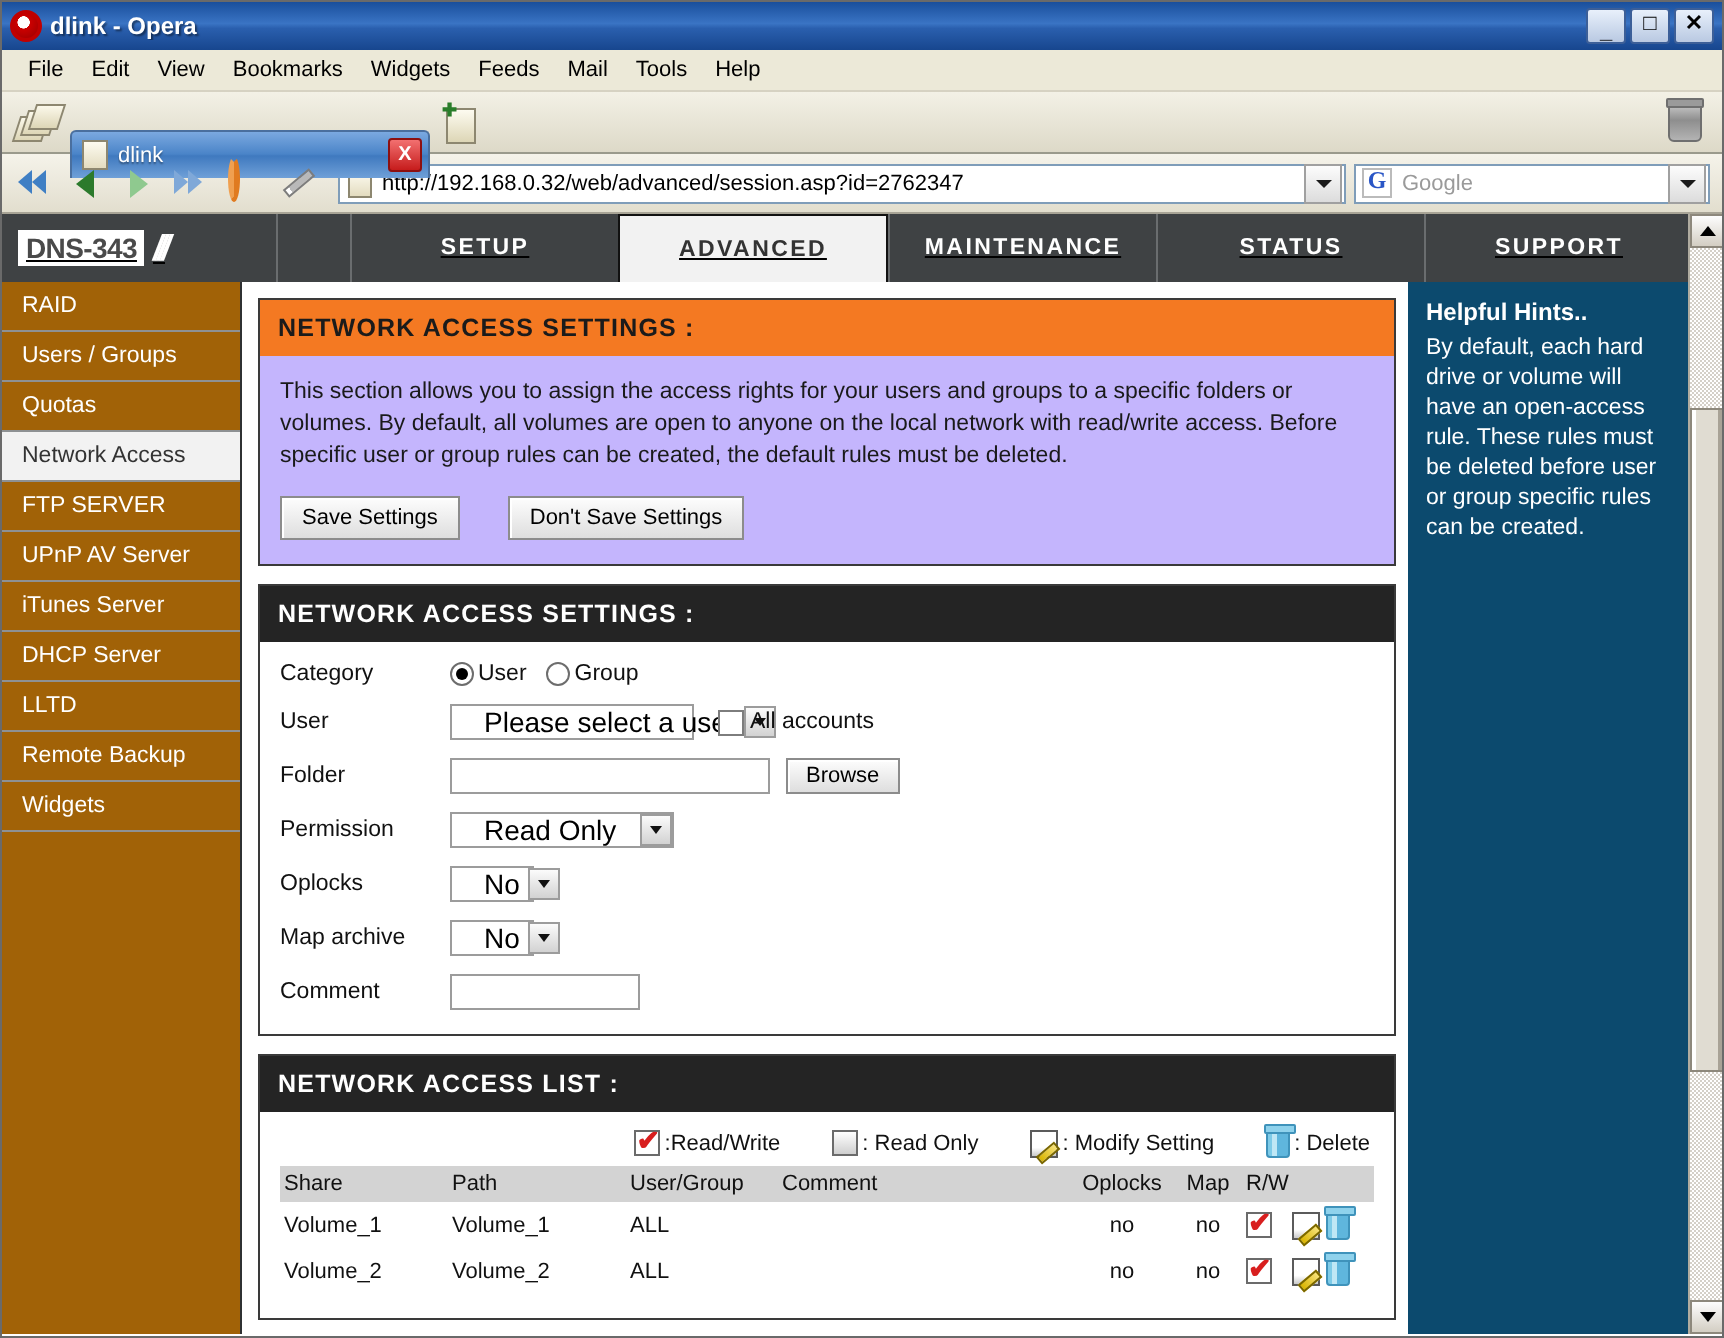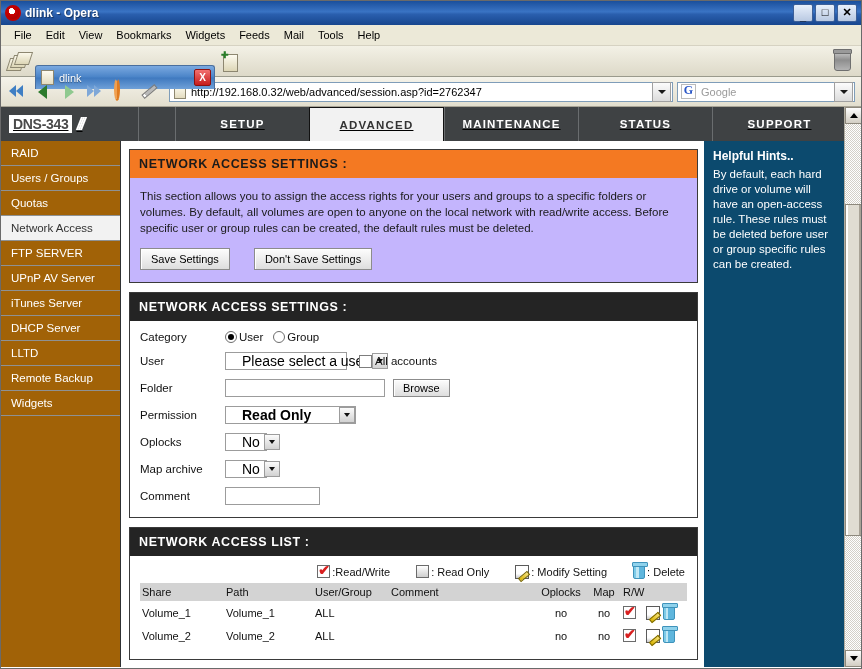--- a/index.html
+++ b/index.html
@@ -376,21 +376,21 @@
     border: 1px solid #9c9c9c; margin: 0 0 0 0;
     display:flex;align-items:center;justify-content:center;
     box-sizing:border-box;
   }
   .sel .arrow-box::after {
     content:""; width:0;height:0;
     border-left:3.5px solid transparent; border-right:3.5px solid transparent;
     border-top:4px solid #111;
   }
   .sel.w-user { width: 122px; }
-  .sel.w-perm { width: 131px; font-weight: bold; }
+  .sel.w-perm { width: 112px; }
   .sel.w-small { width: 42px; }
   .txtbox {
     height: 18px; box-sizing:border-box;
     border: 1px solid #9c9c9c; background:#fff;
   }
   .txtbox.folder { width: 160px; }
   .txtbox.comment { width: 95px; }
   .btn.browse { padding: 2px 9px; margin-left: 8px; }
 
   

